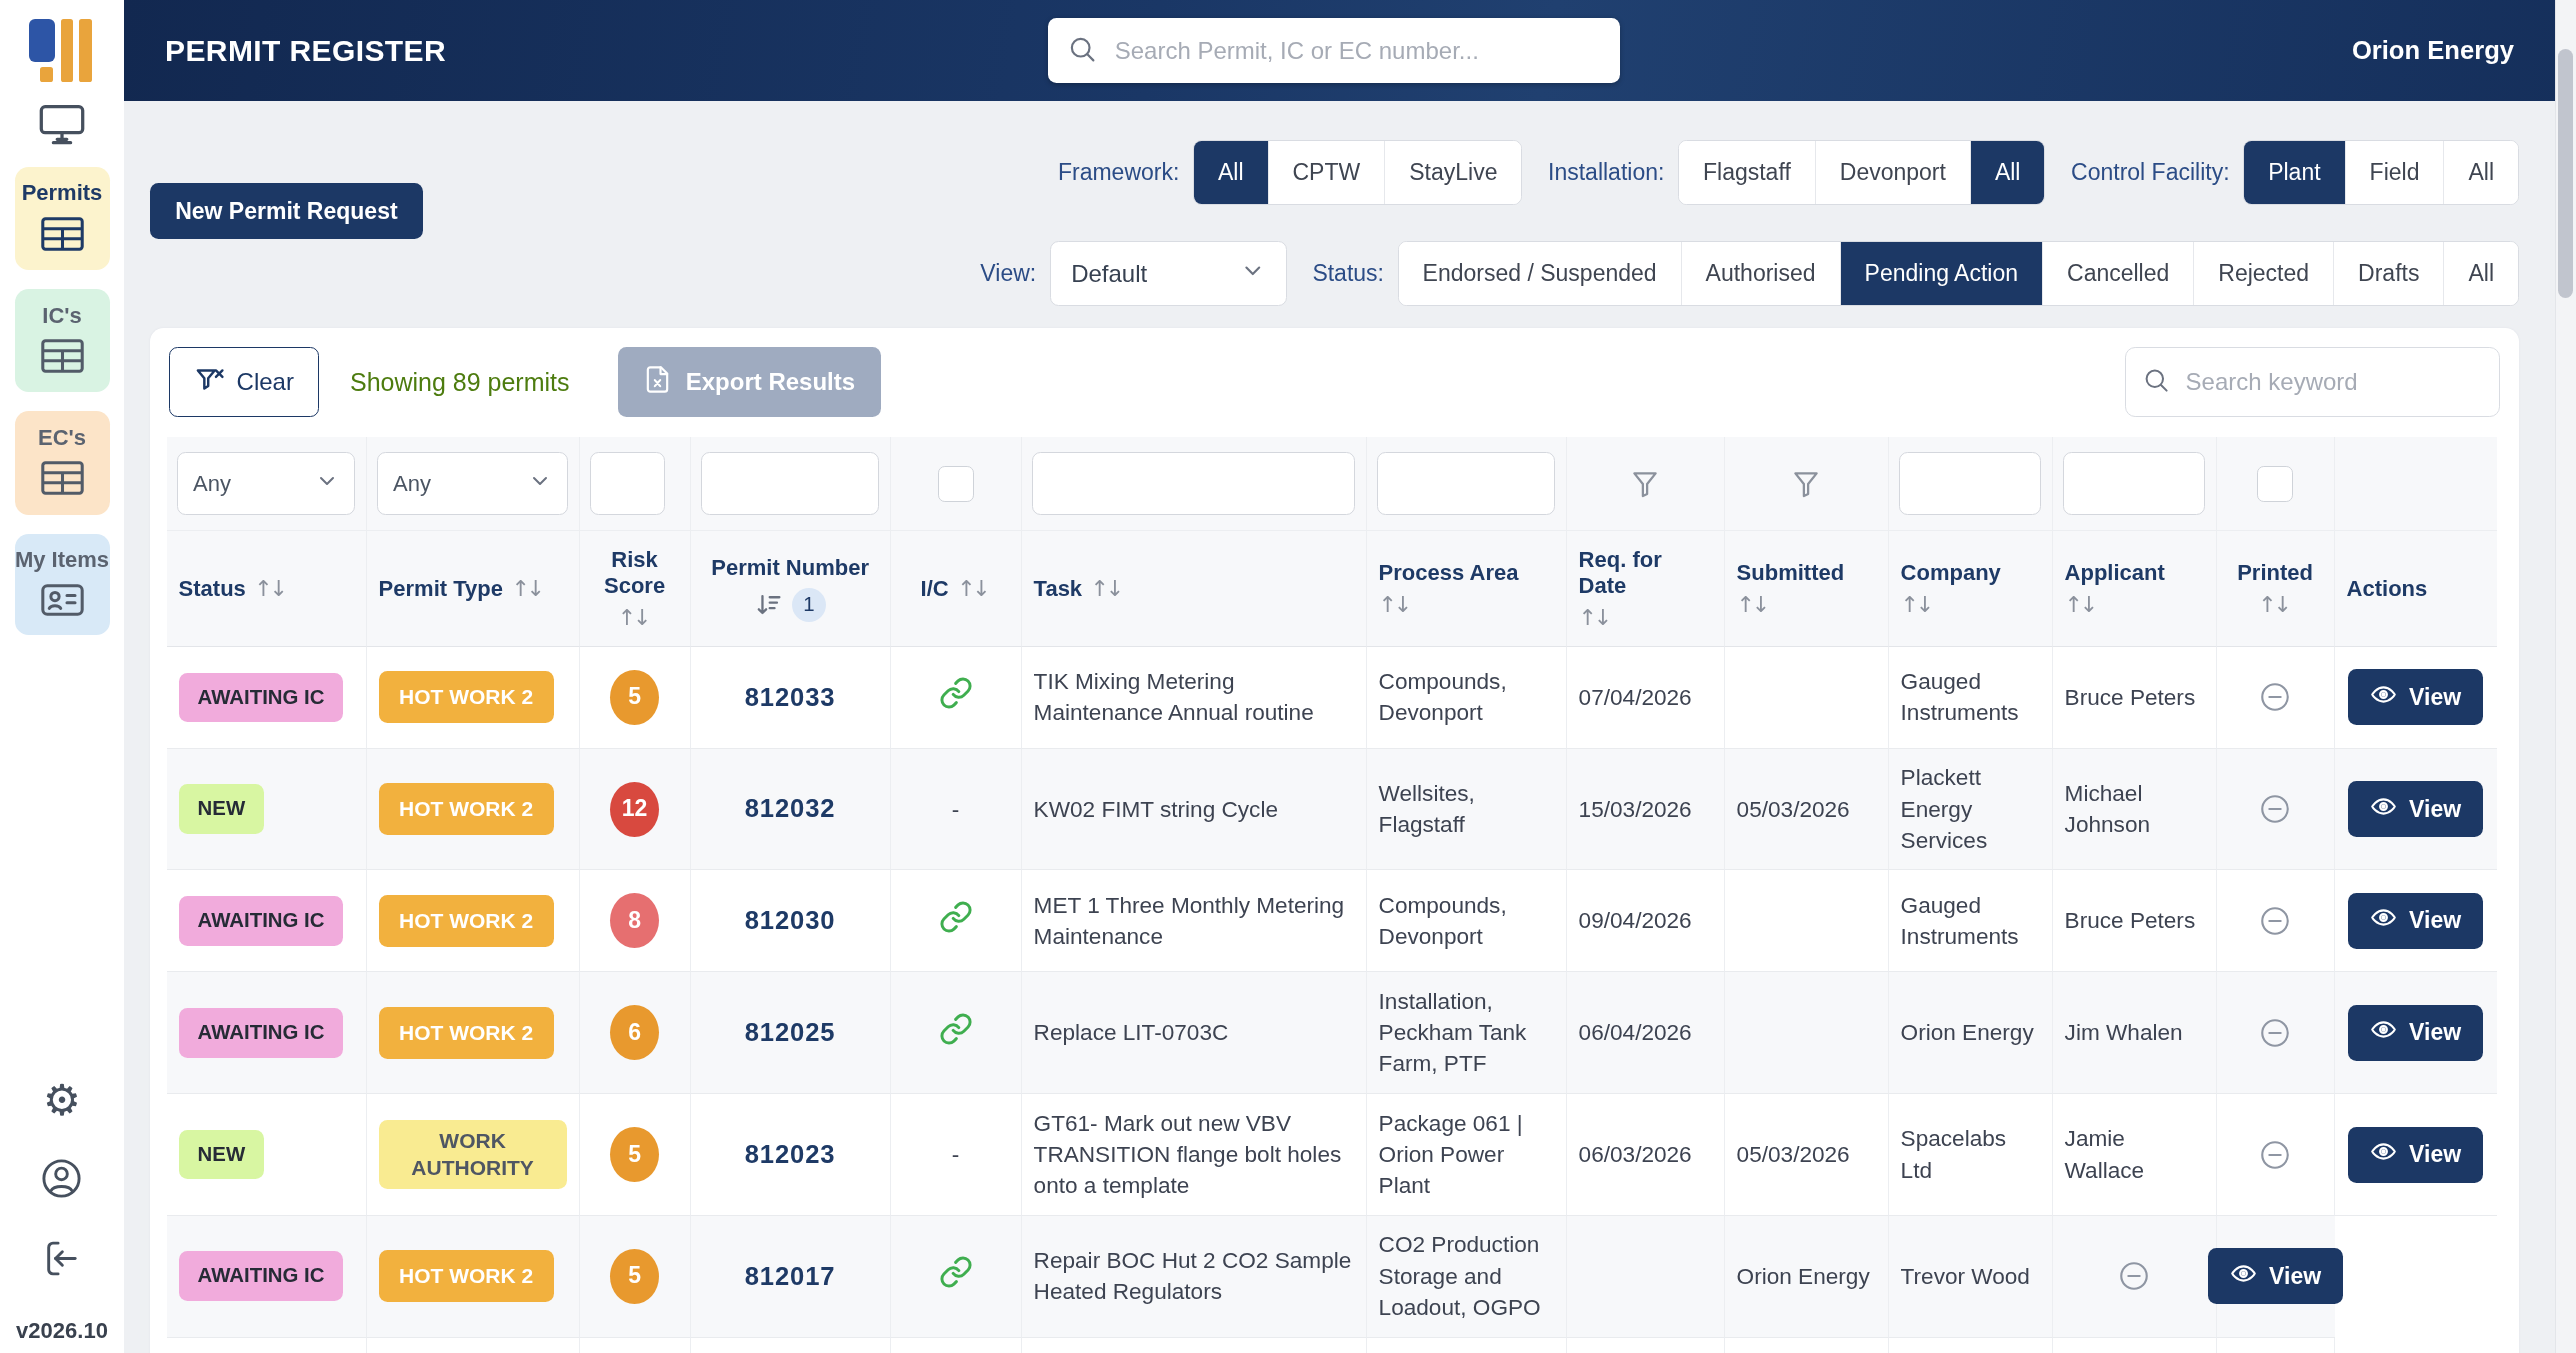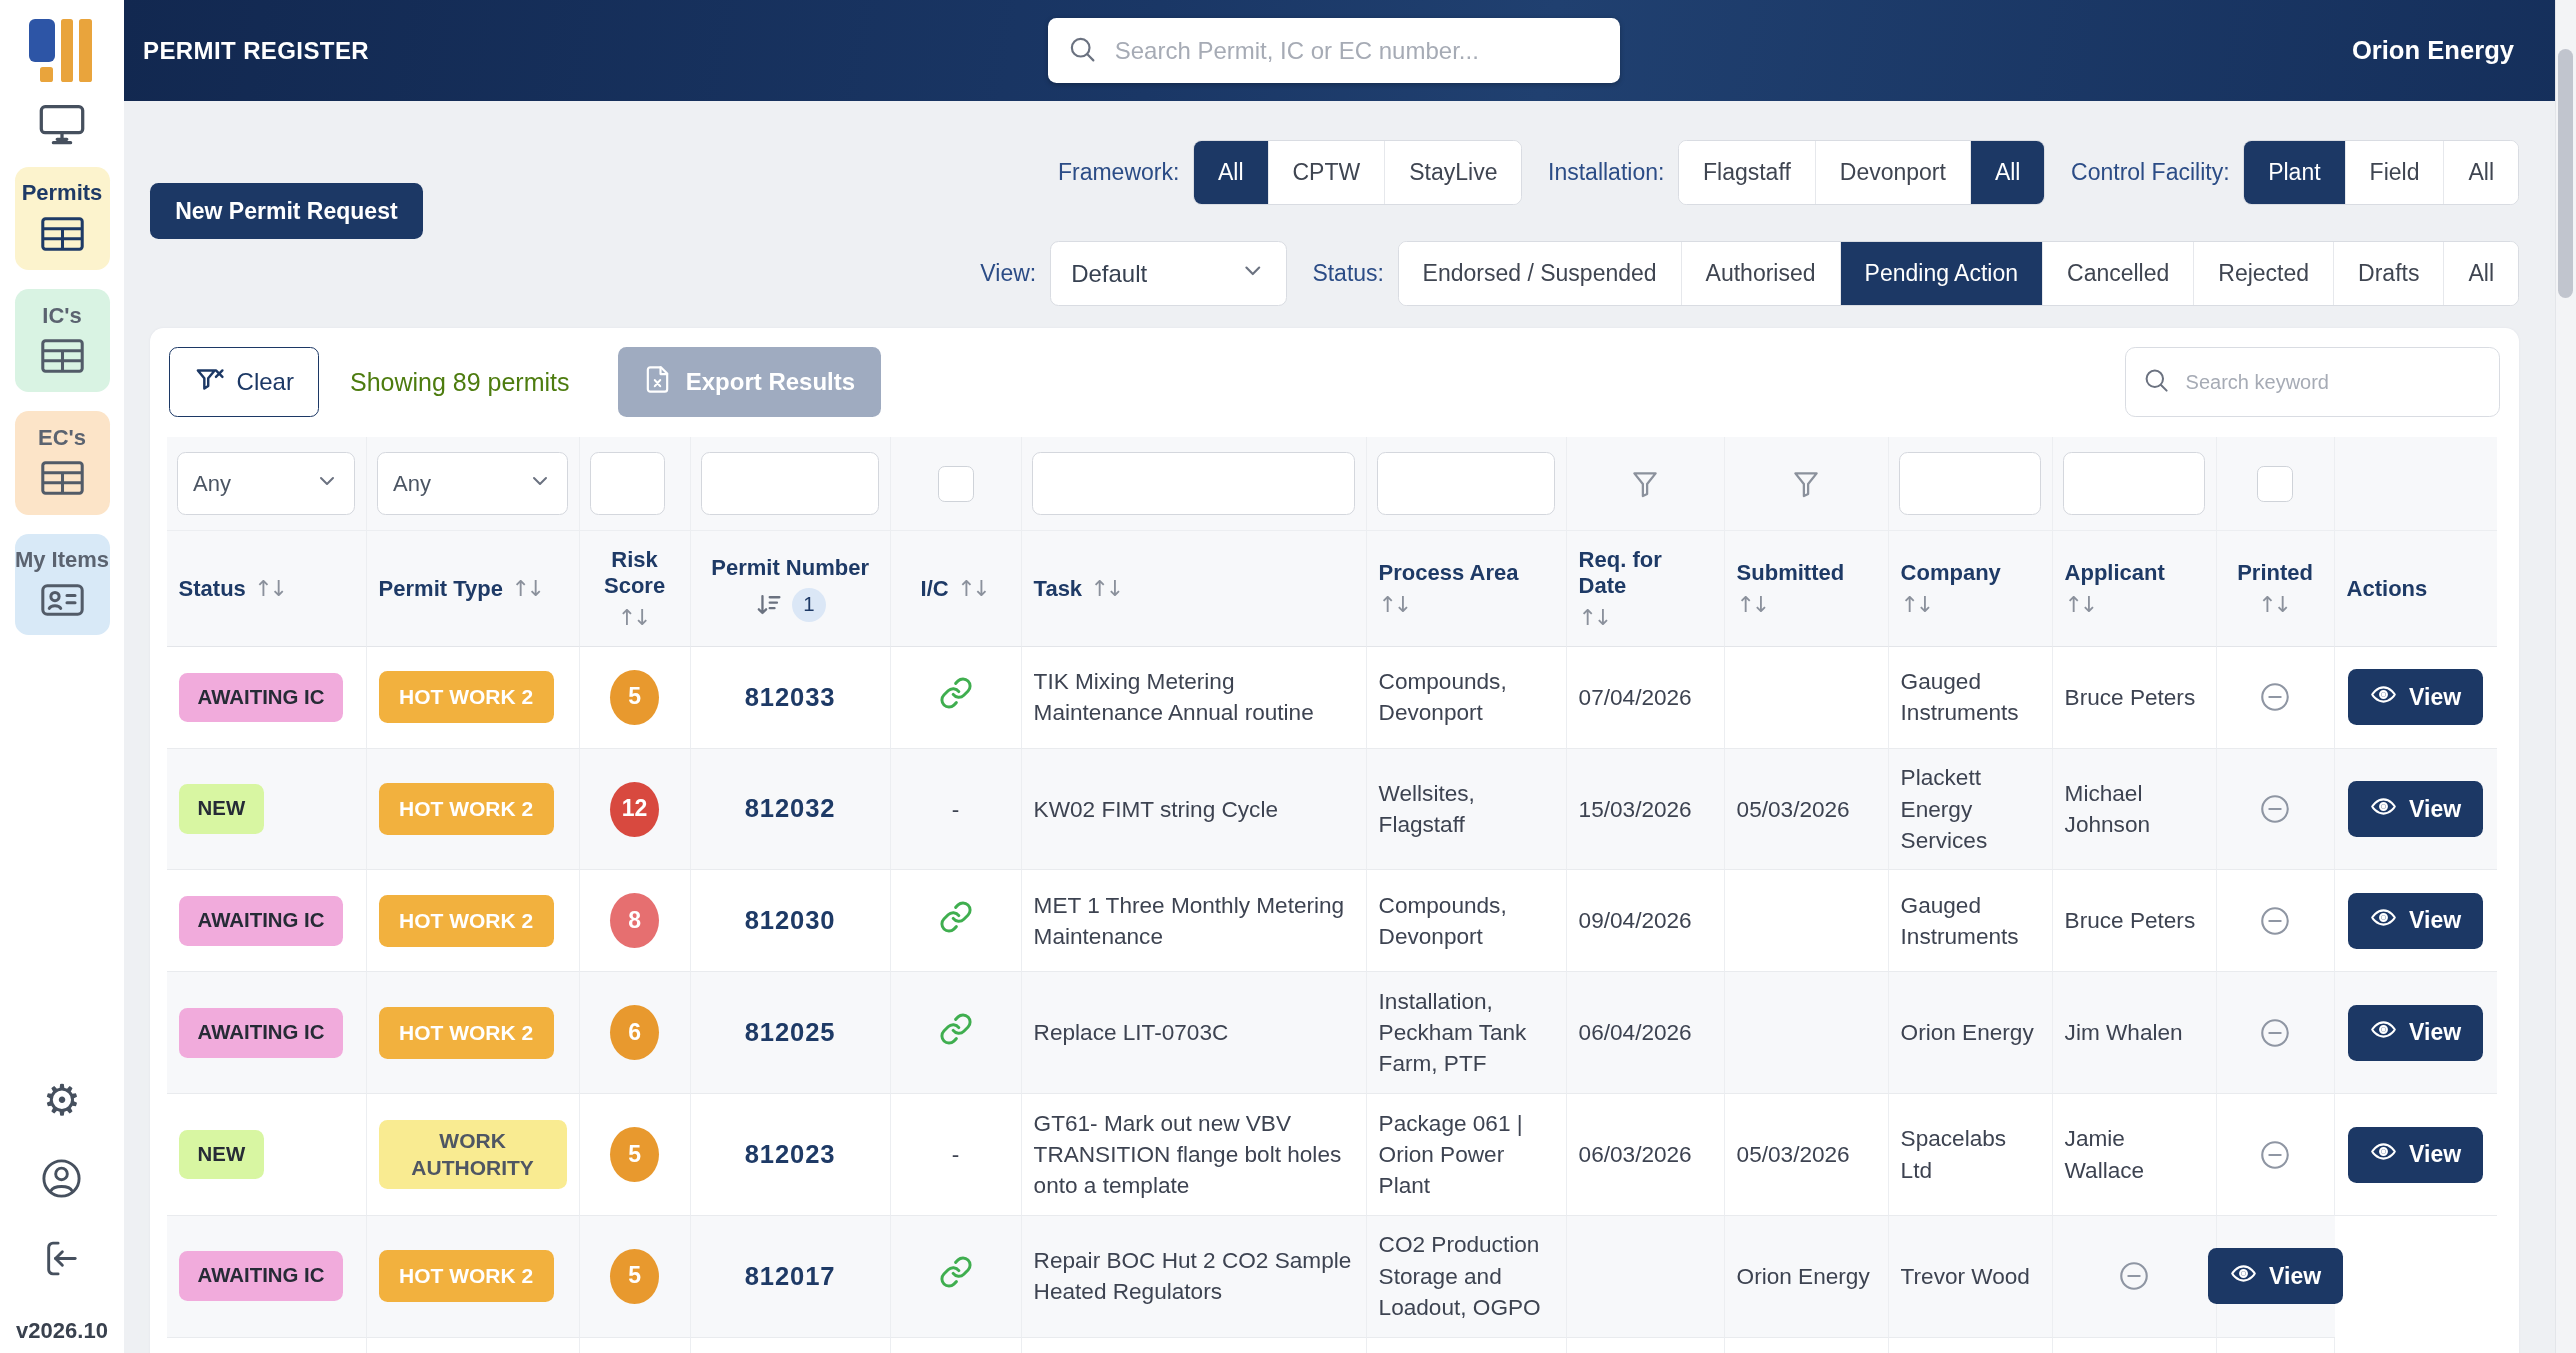--- a/index.html
+++ b/index.html
@@ -3,21 +3,21 @@
 <meta charset="utf-8">
 <style>
   html,body{margin:0;padding:0;background:#eef0f3;font-family:"Liberation Sans","DejaVu Sans",sans-serif;}
   .app{position:relative;width:2576px;height:1354px;overflow:hidden;background:#eef0f3;}
   input{font-family:inherit;}
 
   
   .topbar{position:absolute;left:124px;top:0;right:0;height:101px;
     background:linear-gradient(100deg,#122850 0%,#1a3766 42%,#204070 58%,#152f5b 100%);
     display:flex;align-items:center;color:#fff;z-index:2;}
-  .tb-title{margin-left:19px;font-size:24px;font-weight:bold;letter-spacing:0.4px;}
+  .tb-title{margin-left:41px;font-size:30px;font-weight:bold;letter-spacing:0.4px;}
   .tb-search{position:absolute;left:924px;top:18px;width:572px;height:65px;background:#fff;border-radius:8.5px;
     display:flex;align-items:center;gap:15.3px;padding:0 20.4px;box-sizing:border-box;box-shadow:0 1.7px 5.1px rgba(0,0,0,.25);}
   .tb-search input{flex:1;border:none;outline:none;font-size:24px;color:#374151;background:transparent;}
   .tb-search input::placeholder{color:#a6abb5;}
   .tb-org{position:absolute;right:62px;font-size:25.6px;font-weight:bold;}
 
   
   .scrollbar{position:absolute;right:0;top:0;bottom:0;width:20.4px;background:#f3f4f6;border-left:0.9px solid #e3e5e9;z-index:6;}
   .scroll-thumb{position:absolute;left:2.6px;top:49px;width:14.5px;height:249px;border-radius:7.7px;background:#c1c5ce;}
 
@@ -64,21 +64,21 @@
   .panel{margin:22px 57px 0 25.6px;background:#fff;border-radius:13.6px 13.6px 0 0;height:1026px;overflow:hidden;
     box-shadow:0 0.9px 2.6px rgba(20,40,80,.06);}
   .toolbar{display:flex;align-items:center;padding:19px 19px 13.6px;}
   .clear-btn{display:flex;align-items:center;gap:12px;height:70px;padding:0 24px;border:1.7px solid #1c3865;border-radius:8.5px;
     color:#1c3865;font-size:24px;font-weight:normal;background:#fff;box-sizing:border-box;cursor:pointer;}
   .showing{margin-left:31px;font-size:25px;color:#4d7c0f;}
   .export-btn{margin-left:48px;display:flex;align-items:center;gap:13.6px;height:70px;padding:0 25.6px;background:#9fabc0;
     color:#fff;border:none;border-radius:8.5px;font-size:24px;font-weight:bold;cursor:default;}
   .kw-search{margin-left:auto;width:375px;height:70px;border:0.9px solid #d9dce2;border-radius:10.2px;display:flex;
     align-items:center;gap:13.6px;padding:0 17px;box-sizing:border-box;background:#fff;}
-  .kw-search input{flex:1;border:none;outline:none;font-size:20px;color:#8b5cf6;min-width:0;}
+  .kw-search input{flex:1;border:none;outline:none;font-size:24px;color:#8b5cf6;min-width:0;}
   .kw-search input::placeholder{color:#a6abb5;}
 
   
   .table{margin:6.8px 17px 0;}
   .tgrid{display:grid;grid-template-columns:200px 213px 111px 200px 131px 345px 200px 158px 164px 164px 164px 118px 162px;}
   .cell{box-sizing:border-box;border-right:0.9px solid #eceef1;display:flex;align-items:center;}
   .cell:last-child{border-right:none;}
   .center{justify-content:center;}
 
   .fcell{background:#f7f8fa;border-bottom:0.9px solid #eceef1;padding:13.6px 10.2px;min-height:94px;}

